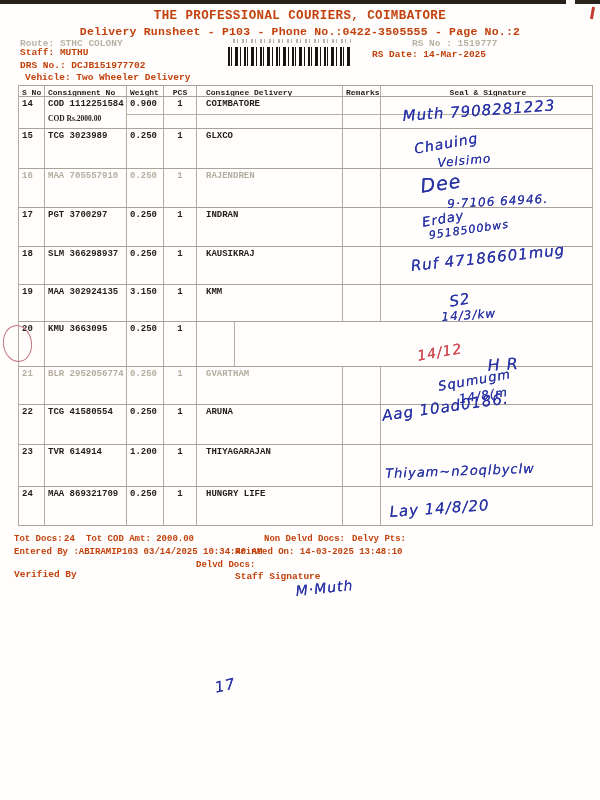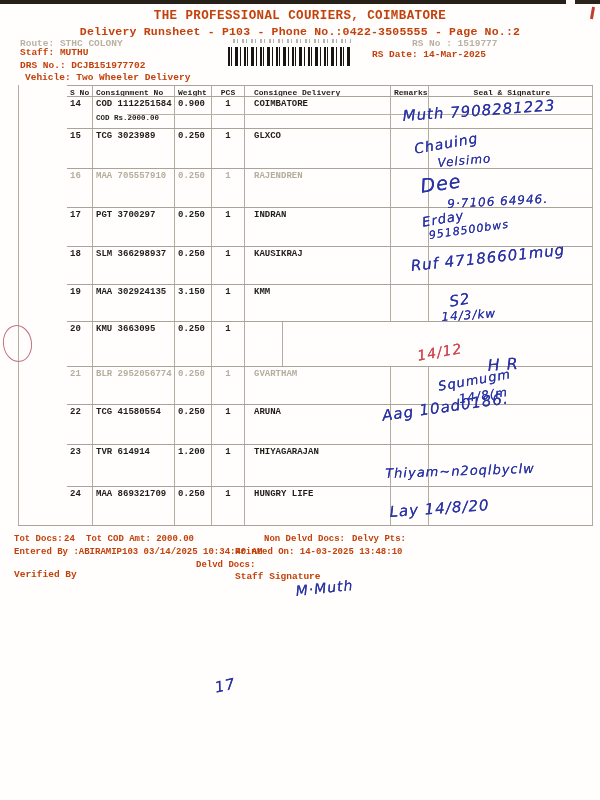--- a/index.html
+++ b/index.html
@@ -27,28 +27,28 @@
   .meta-rsno{left:372px;top:38px;font-size:9.5px;padding-left:40px;}
   .meta-rsdate{left:372px;top:49px;font-size:9.5px;}
 
   .barcode-faint{position:absolute;left:233px;top:39px;width:118px;height:4px;opacity:.5;
     background:repeating-linear-gradient(90deg,#6b655c 0 2px,transparent 2px 4px,#6b655c 4px 5px,transparent 5px 9px);}
   .barcode{position:absolute;left:228px;top:47px;width:124px;height:19px;
     background:repeating-linear-gradient(90deg,#181410 0 2px,transparent 2px 3px,#181410 3px 4px,transparent 4px 7px,#181410 7px 10px,transparent 10px 12px,#181410 12px 13px,transparent 13px 16px);}
 
   
   .rtable{position:absolute;left:18px;top:85px;width:574px;border-left:1px solid #b3aca1;border-bottom:1px solid #aaa399;}
-  .trow{display:flex;border-top:1px solid #aaa399;box-sizing:border-box;position:relative;margin-left:48px;}
+  .trow{display:flex;border-top:1px solid #aaa399;box-sizing:border-box;position:relative;}
   .tcell{box-sizing:border-box;border-right:1px solid #b3aca1;padding:2px 0 0 3px;font-weight:bold;color:#211e1a;font-size:9px;white-space:pre;overflow:visible;}
   .c0{width:26px;}.c1{width:82px;}.c2{width:37px;}.c3{width:33px;text-align:center;padding-left:0;}
   .c4{width:146px;padding-left:9px;}.c5{width:38px;}.c6{flex:1;}
   .thead .tcell{font-size:8px;padding-top:2px;}
   .thead .c6{text-align:center;}
   .trow.fadedrow .tcell{color:#b5ad9f;}
-  .note{margin-top:5px;font-size:7.5px;font-weight:bold;white-space:nowrap;}
+  .note{margin-top:5px;font-size:7.5px;font-weight:bold;white-space:nowrap;font-family:Liberation Serif, serif;}
   .partial-line{position:absolute;left:108px;top:29px;width:466px;height:1px;background:#b6afa4;}
 
   
   .f-totdocs{left:14px;top:534px;font-size:9px;}
   .f-totdocsval{left:64px;top:534px;font-size:9px;}
   .f-cod{left:86px;top:534px;font-size:9px;}
   .f-delvd{left:196px;top:560px;font-size:9px;}
   .f-nondelvd{left:264px;top:534px;font-size:9px;}
   .f-delvy{left:352px;top:534px;font-size:9px;}
   .f-entered{left:14px;top:547px;font-size:9px;}

